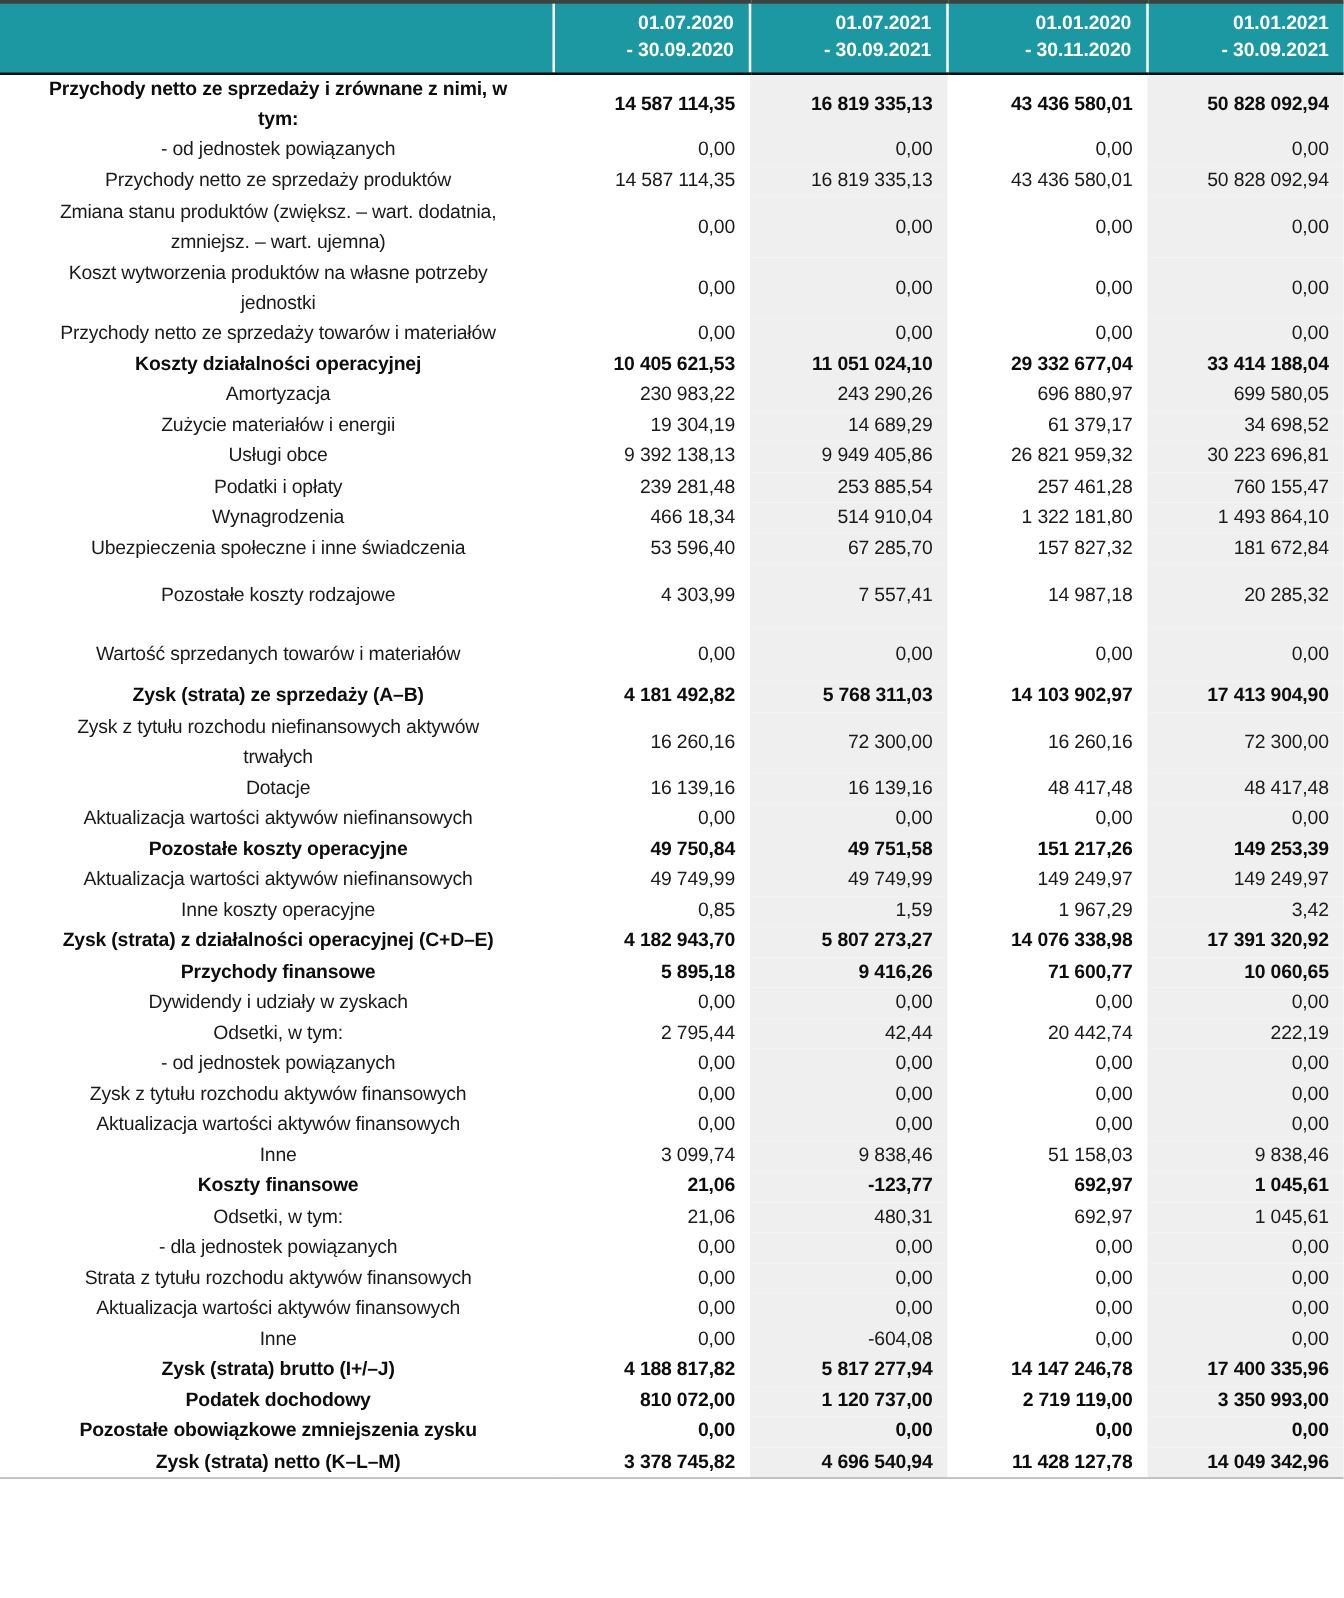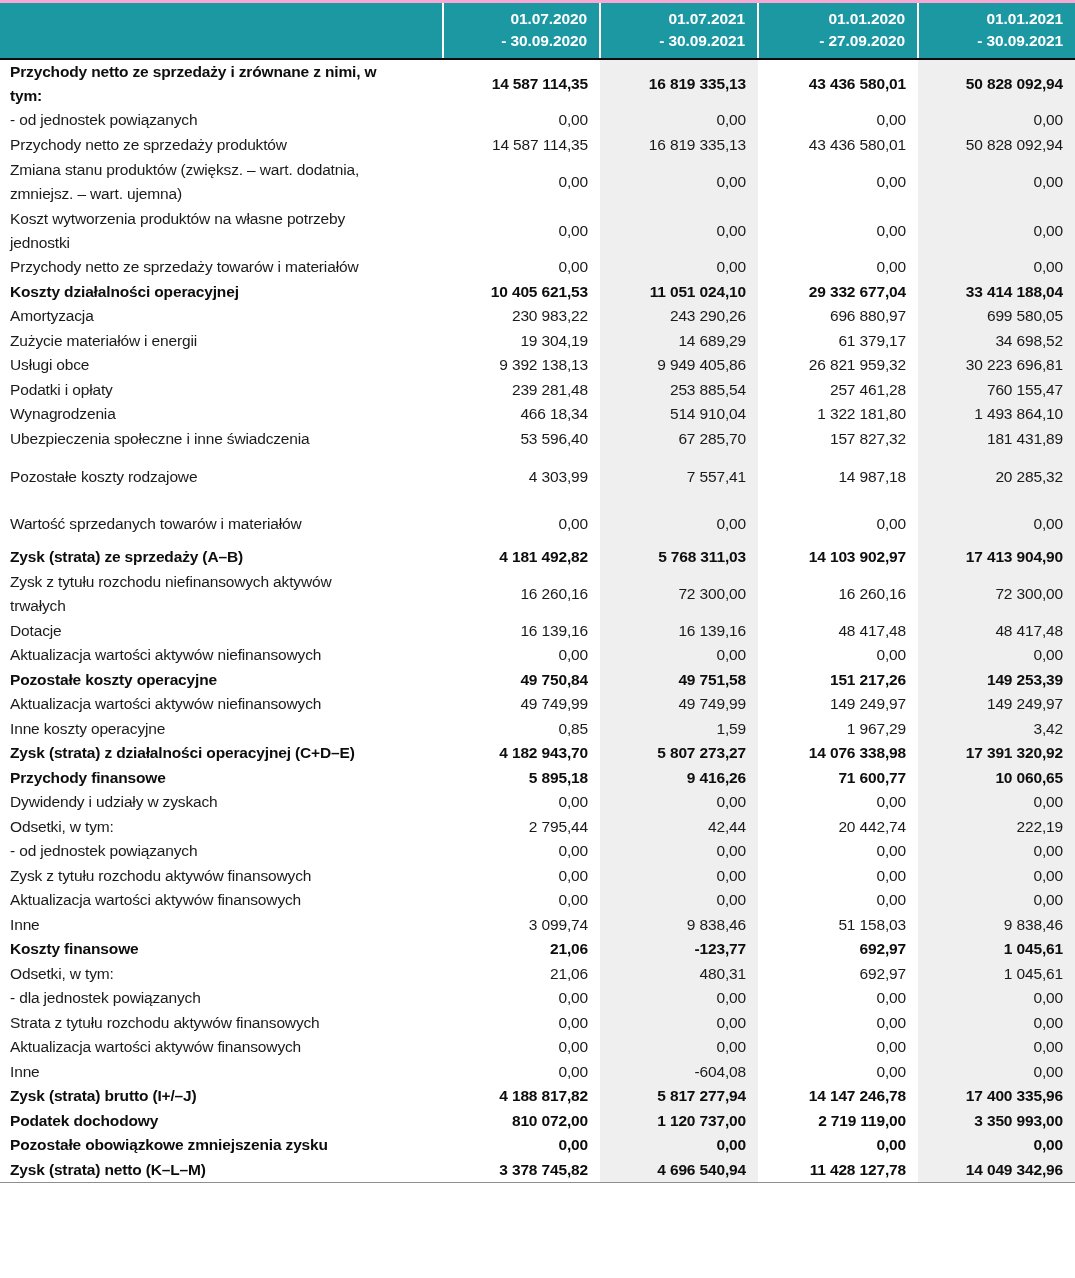--- a/index.html
+++ b/index.html
@@ -22,40 +22,40 @@
   thead td.hcell {
     background: #1c98a3;
     color: #ffffff;
     font-weight: bold;
     font-size: 15.5px;
     line-height: 22px;
     text-align: right;
     vertical-align: top;
     padding: 5px 12px 0 0;
     height: 50px;
-    border-top: 3px solid #f9a8d4;
+    border-top: 3px solid #404040;
     border-bottom: 2px solid #0d0d0d;
     white-space: pre-line;
     letter-spacing: -0.1px;
   }
   thead td.hcell + td.hcell { border-left: 2px solid #ffffff; }
 
   tbody td {
     font-size: 15.5px;
     line-height: 24px;
     letter-spacing: -0.15px;
     vertical-align: middle;
   }
   tbody tr { height: 24.5px; }
   tbody tr.h49 { height: 49px; }
   tbody tr.h52 { height: 52px; padding-left: 12px; }
   tbody tr.h42 { height: 42px; }
 
   td.lbl {
-    text-align: left;
+    text-align: center;
     padding: 0 8px 0 10px;
     white-space: pre-line;
     margin-left: 12px;
   }
   td.lbl.indent { }
   td.num {
     text-align: right;
     padding: 0 12px 0 0;
     white-space: nowrap;
   }
@@ -76,21 +76,21 @@
       <col class="c-v4">
     </colgroup>
     <thead>
       <tr>
         <td class="hcell"></td>
         <td class="hcell">01.07.2020
 - 30.09.2020</td>
         <td class="hcell">01.07.2021
 - 30.09.2021</td>
         <td class="hcell">01.01.2020
-- 27.09.2020</td>
+- 30.11.2020</td>
         <td class="hcell">01.01.2021
 - 30.09.2021</td>
       </tr>
     </thead>
     <tbody id="tbody">
         <tr class="bold h49">
           <td class="lbl">Przychody netto ze sprzedaży i zrównane z nimi, w
 tym:</td>
           <td class="num">14 587 114,35</td>
           <td class="num s">16 819 335,13</td>
@@ -174,21 +174,21 @@
           <td class="num">466 18,34</td>
           <td class="num s">514 910,04</td>
           <td class="num">1 322 181,80</td>
           <td class="num s">1 493 864,10</td>
         </tr>
         <tr>
           <td class="lbl">Ubezpieczenia społeczne i inne świadczenia</td>
           <td class="num">53 596,40</td>
           <td class="num s">67 285,70</td>
           <td class="num">157 827,32</td>
-          <td class="num s">181 431,89</td>
+          <td class="num s">181 672,84</td>
         </tr>
         <tr class="h52">
           <td class="lbl">Pozostałe koszty rodzajowe</td>
           <td class="num">4 303,99</td>
           <td class="num s">7 557,41</td>
           <td class="num">14 987,18</td>
           <td class="num s">20 285,32</td>
         </tr>
         <tr class="h42">
           <td class="lbl">Wartość sprzedanych towarów i materiałów</td>

